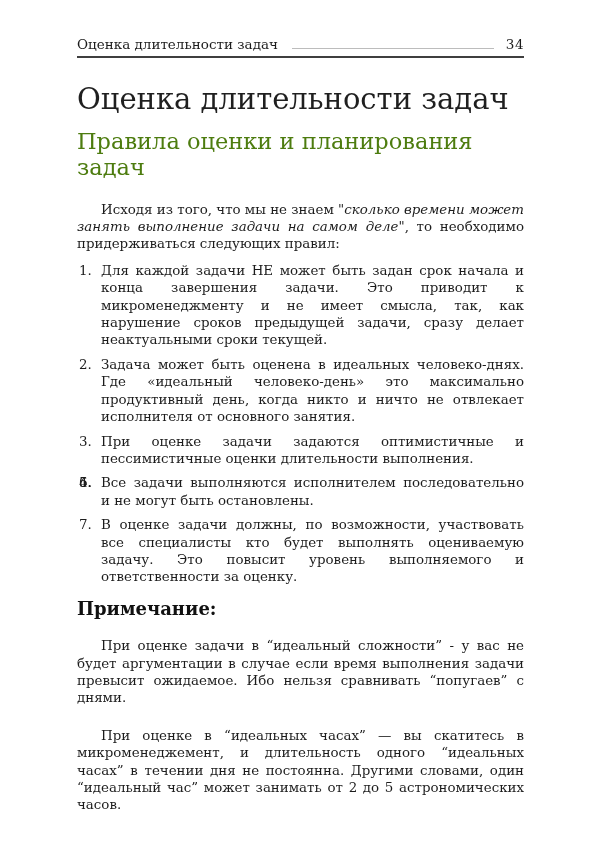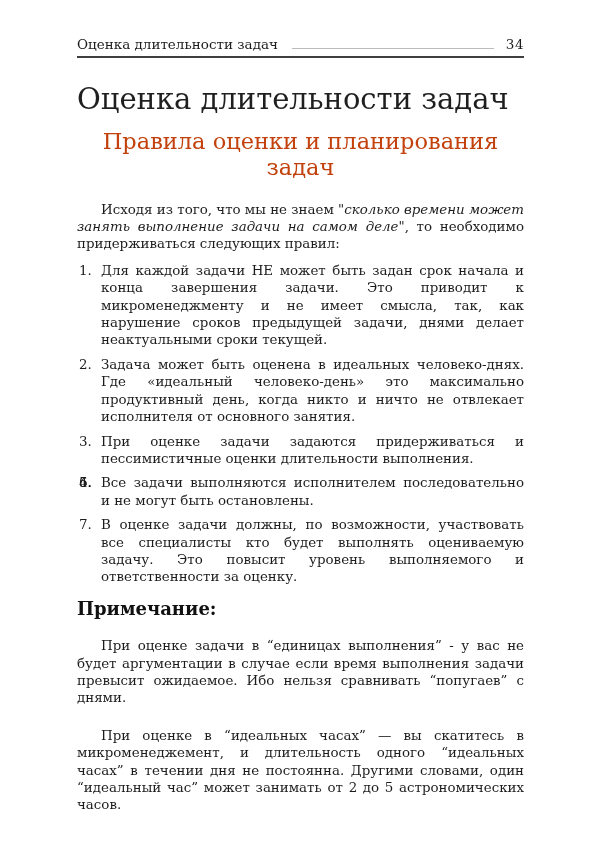--- a/index.html
+++ b/index.html
@@ -47,22 +47,21 @@
     font-size: 29px;
     line-height: 1.1;
     font-weight: normal;
     color: #1f1f1f;
   }
   h2.doc-subtitle {
     margin: 13px 0 0 0;
     font-size: 22.5px;
     line-height: 1.15;
     font-weight: normal;
-    color: #c2410c;
-    text-align: center;
+    color: #4d7c0f;
   }
   
   .bodytext {
     font-size: 13.4px;
     line-height: 17.4px;
     text-align: justify;
     color: #1c1c1c;
     hyphens: auto;
   }
   p.para {
@@ -112,47 +111,47 @@
 
   <h2 class="doc-subtitle">Правила оценки и планирования задач</h2>
 
   <div class="bodytext">
 
     <p class="para"><span>Исходя из того, что мы не знаем "</span><span class="q-italic">сколько времени может занять выполнение задачи на самом деле</span><span>", то необходимо придерживаться следующих правил:</span></p>
 
     <ol class="rules">
       <li>
         <span class="num">1.</span>
-        <span>Для каждой задачи НЕ может быть задан срок начала и конца завершения задачи. Это приводит к микроменеджменту и не имеет смысла, так, как нарушение сроков предыдущей задачи, днями делает неактуальными сроки текущей.</span>
+        <span>Для каждой задачи НЕ может быть задан срок начала и конца завершения задачи. Это приводит к микроменеджменту и не имеет смысла, так, как нарушение сроков предыдущей задачи, сразу делает неактуальными сроки текущей.</span>
       </li>
       <li>
         <span class="num">2.</span>
         <span>Задача может быть оценена в идеальных человеко-днях. Где «идеальный человеко-день» это максимально продуктивный день, когда никто и ничто не отвлекает исполнителя от основного занятия.</span>
       </li>
       <li>
         <span class="num">3.</span>
-        <span>При оценке задачи задаются придерживаться и пессимистичные оценки длительности выполнения.</span>
+        <span>При оценке задачи задаются оптимистичные и пессимистичные оценки длительности выполнения.</span>
       </li>
       <li>
         <span class="num">4.</span>
       </li>
       <li>
         <span class="num">5.</span>
       </li>
       <li>
         <span class="num">6.</span>
         <span>Все задачи выполняются исполнителем последовательно и не могут быть остановлены.</span>
       </li>
       <li>
         <span class="num">7.</span>
         <span>В оценке задачи должны, по возможности, участвовать все специалисты кто будет выполнять оцениваемую задачу. Это повысит уровень выполняемого и ответственности за оценку.</span>
       </li>
     </ol>
 
     <p class="note-heading">Примечание:</p>
 
-    <p class="para">При оценке задачи в “единицах выполнения” - у вас не будет аргументации в случае если время выполнения задачи превысит ожидаемое. Ибо нельзя сравнивать “попугаев” с днями.</p>
+    <p class="para">При оценке задачи в “идеальный сложности” - у вас не будет аргументации в случае если время выполнения задачи превысит ожидаемое. Ибо нельзя сравнивать “попугаев” с днями.</p>
 
     <p class="para">При оценке в “идеальных часах” — вы скатитесь в микроменеджемент, и длительность одного “идеальных часах” в течении дня не постоянна. Другими словами, один “идеальный час” может занимать от 2 до 5 астрономических часов.</p>
 
   </div>
 
 </div>
 
 </body></html>

